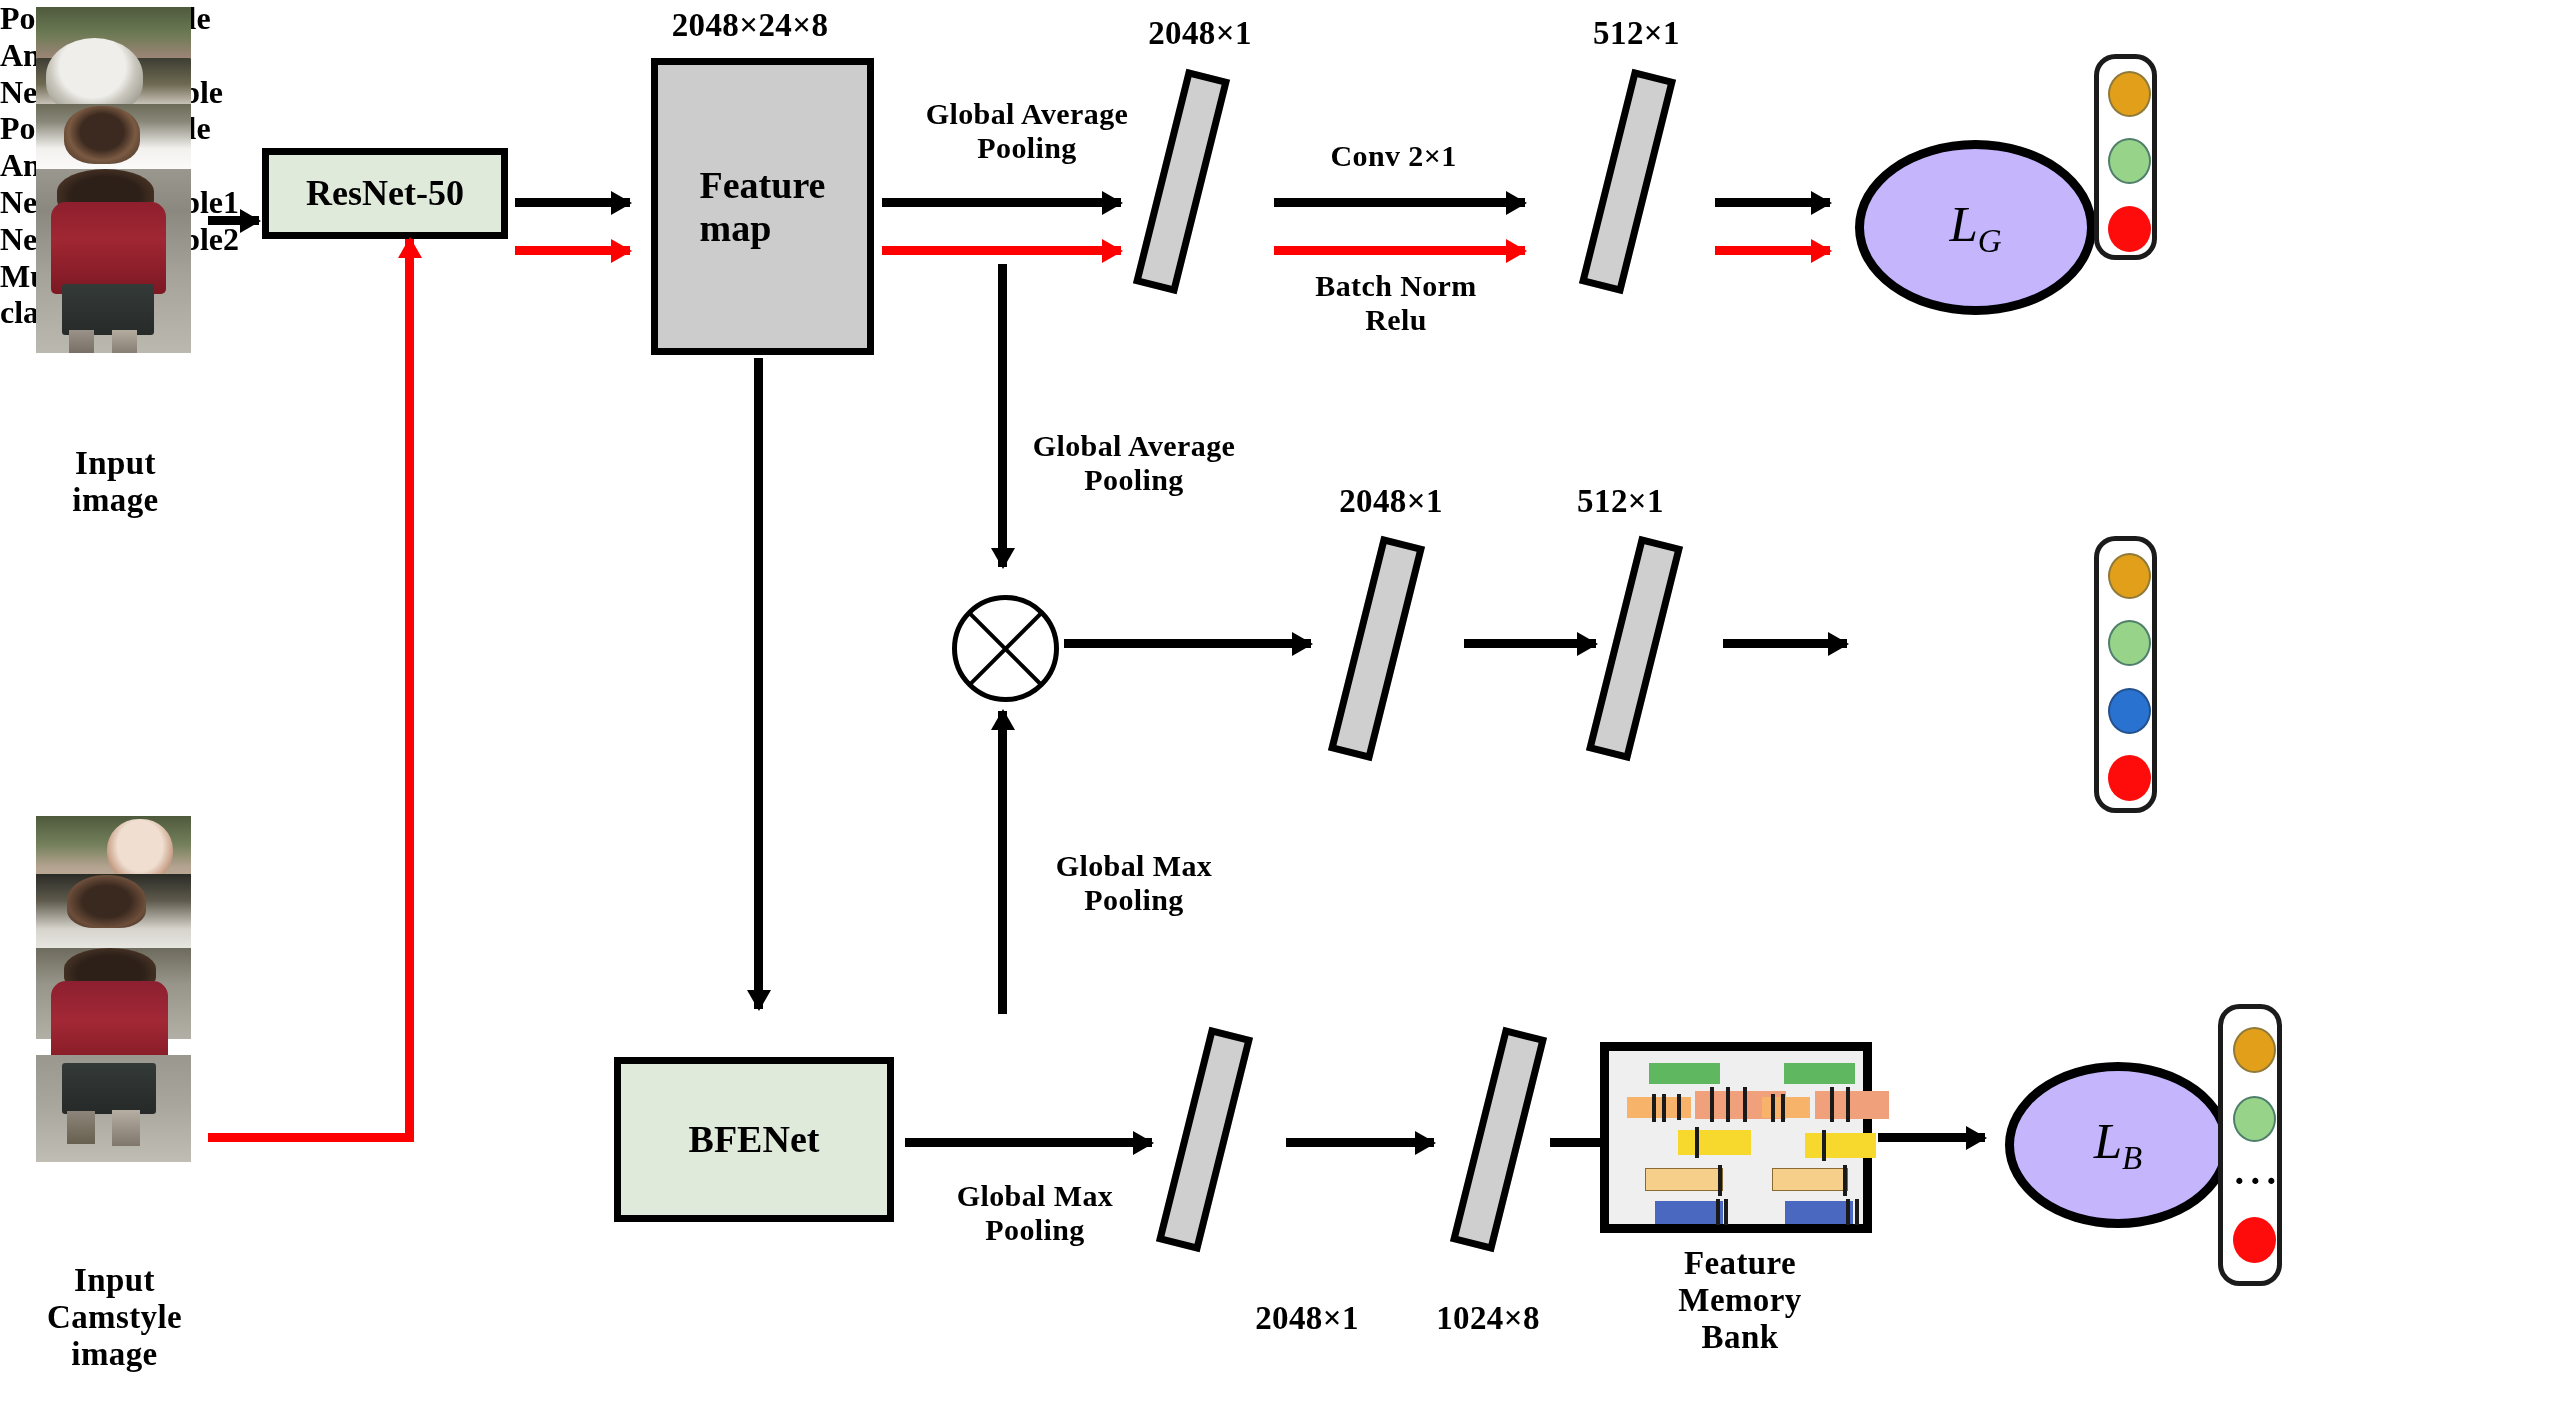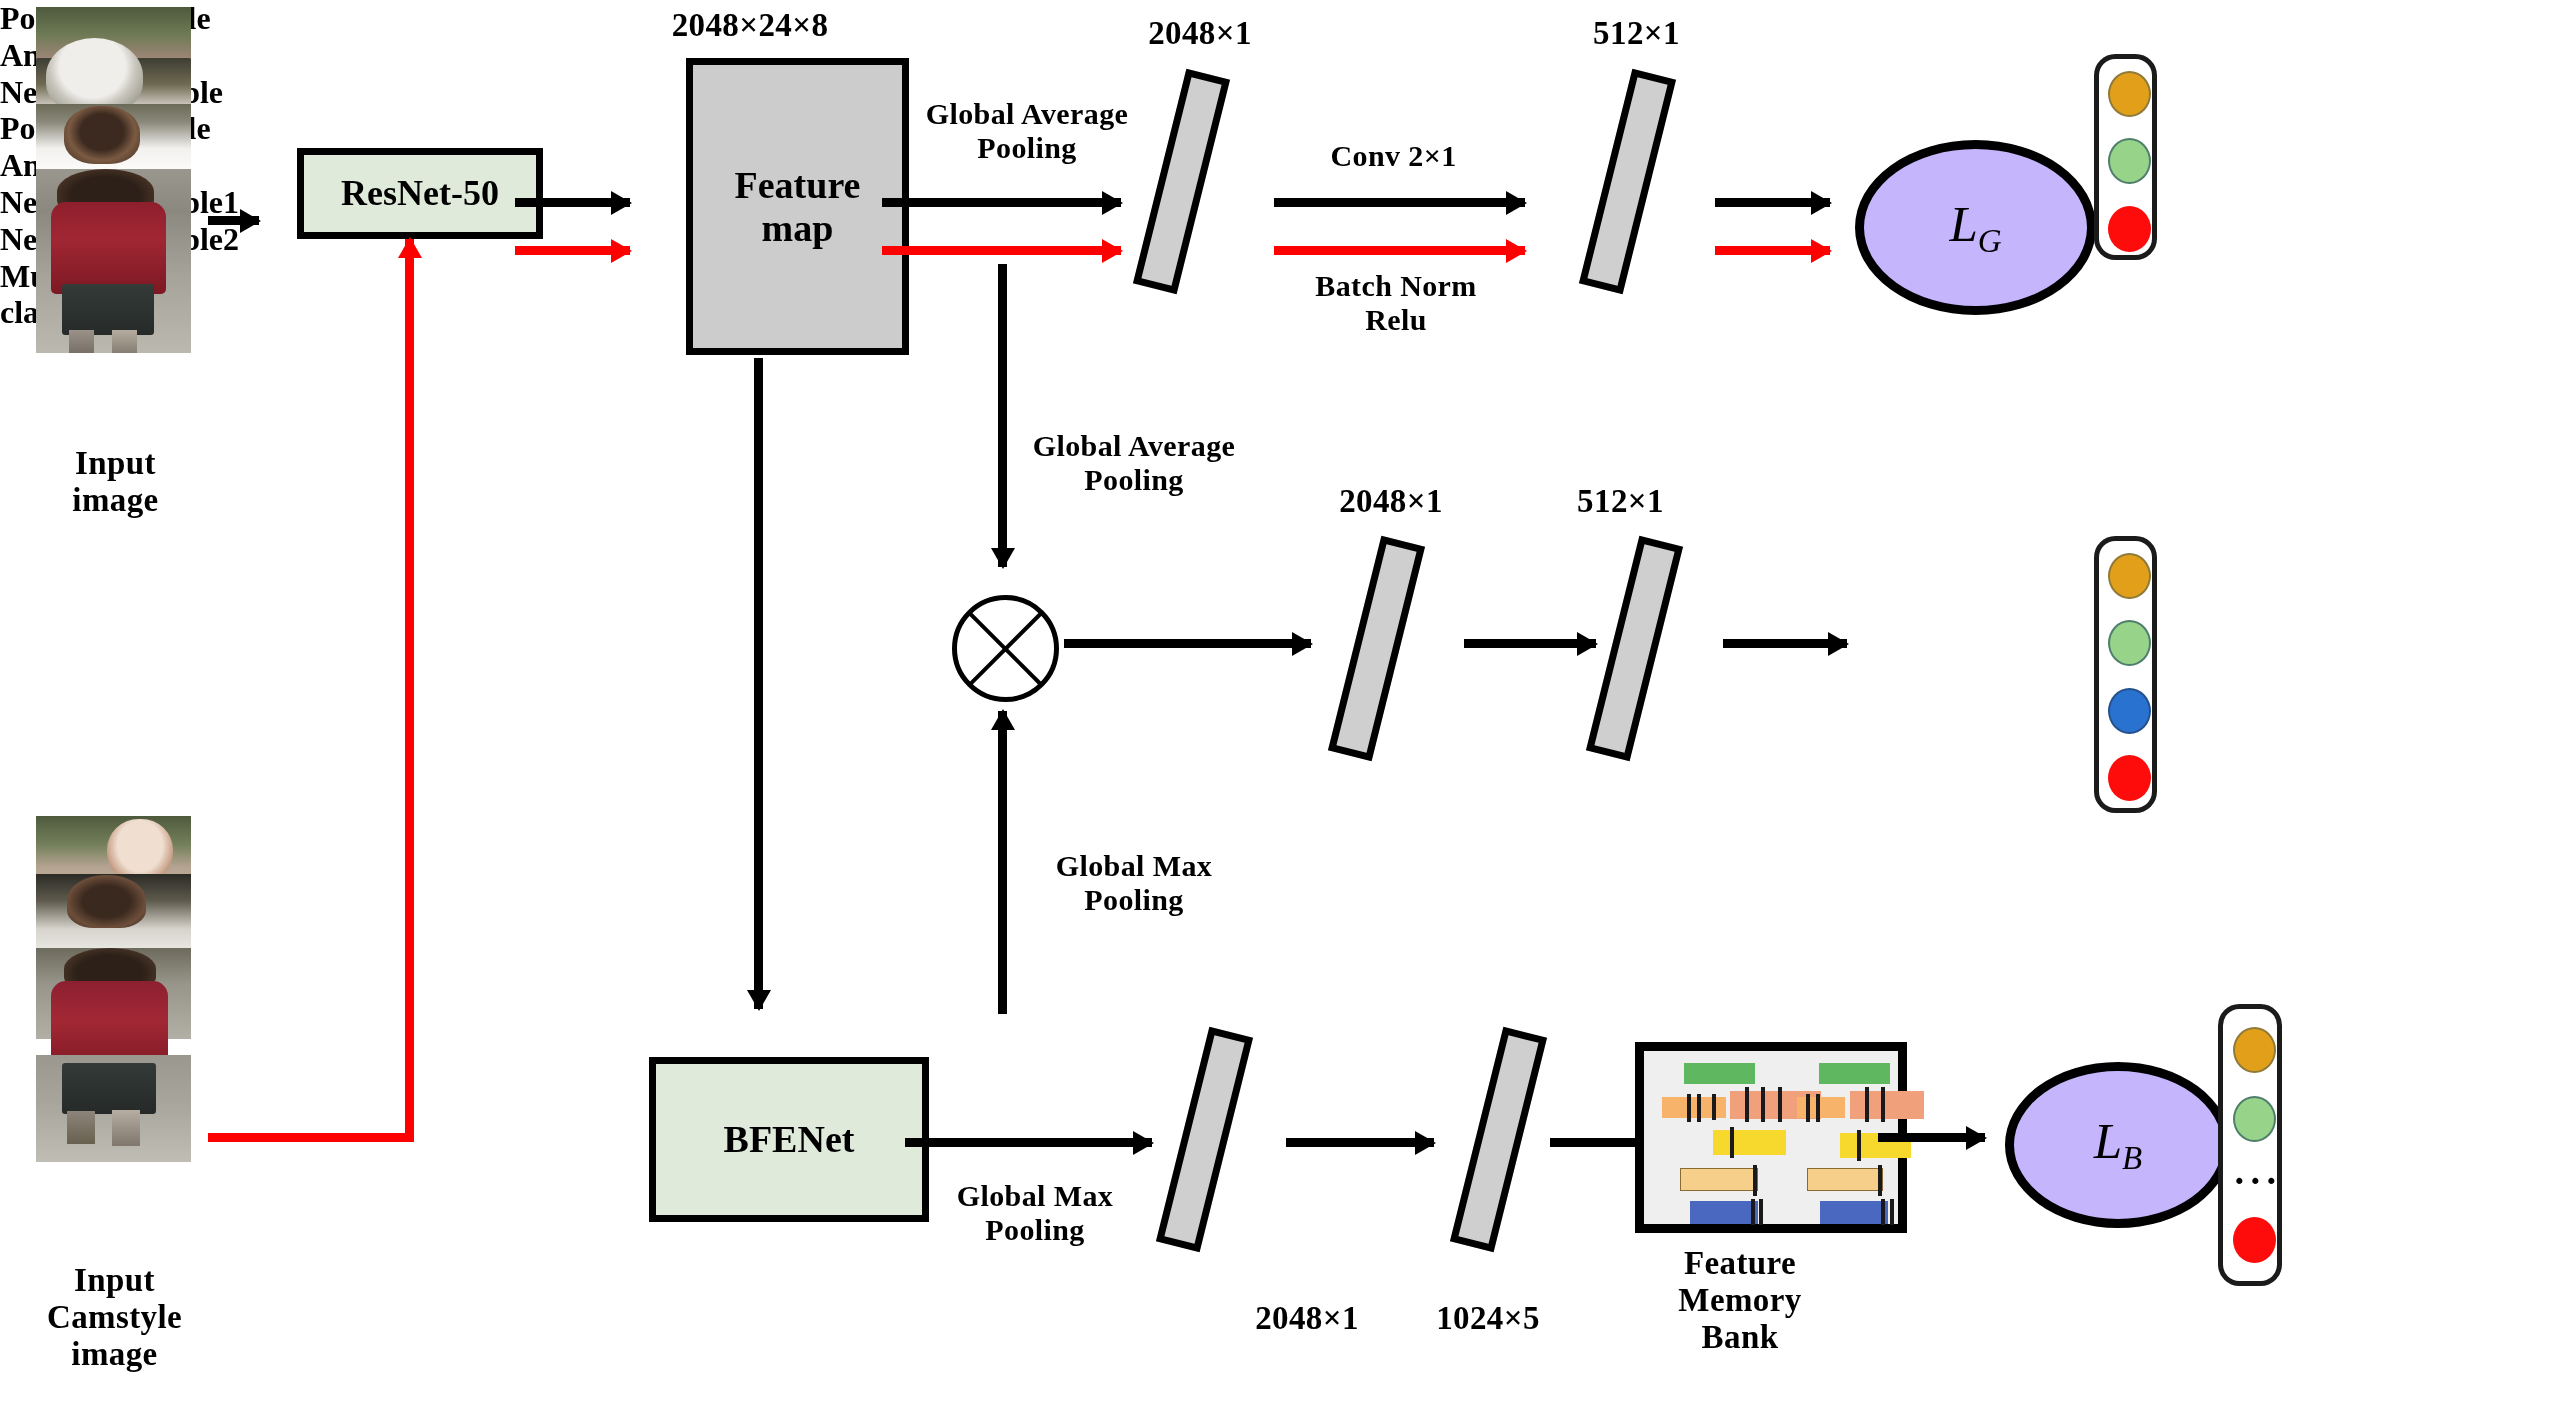--- a/index.html
+++ b/index.html
@@ -14,21 +14,21 @@
   .lbl{position:absolute;font-weight:bold;text-align:center;line-height:1.12;
        white-space:pre-line;letter-spacing:0.4px;}
   .dim{font-size:33px;}
   .opn{font-size:30px;}
   .cap{font-size:33px;font-family:Liberation Serif, serif;}
   .legtxt{font-size:32px;font-weight:bold;white-space:pre-line;line-height:1.15;}
 
   
   .box{position:absolute;border:7.4px solid #000;box-sizing:border-box;
        display:flex;align-items:center;justify-content:center;
-       font-weight:bold;text-align:center;line-height:1.12;white-space:pre-line;margin-left:35px;}
+       font-weight:bold;line-height:1.12;white-space:pre-line;}
   .green{background:#dfeadb;}
   .gray{background:#cccccc;}
   .memb{background:#efefef;border:9px solid #000;}
 
   
   .par{position:absolute;background:#cfcfcf;border:7.4px solid #000;
        box-sizing:border-box;transform:rotate(14deg);}
 
   
   .ell{position:absolute;background:#c4b5fd;border:9px solid #000;
@@ -235,21 +235,21 @@
 
   <div class="lbl opn" style="left:907px;top:1179px;width:256px;">Global Max
 Pooling</div>
   <div class="arw" style="left:905px;top:1138px;width:247px;"></div>
 
   <div class="lbl dim" style="left:1171px;top:1300px;width:272px;">2048×1</div>
   <div class="par" style="left:1182px;top:1029px;width:45px;height:221px;"></div>
 
   <div class="arw" style="left:1286px;top:1138px;width:148px;"></div>
 
-  <div class="lbl dim" style="left:1352px;top:1300px;width:272px;">1024×5</div>
+  <div class="lbl dim" style="left:1352px;top:1300px;width:272px;">1024×8</div>
   <div class="par" style="left:1476px;top:1029px;width:45px;height:221px;"></div>
 
   <div class="arw" style="left:1550px;top:1138px;width:107px;border:0;"></div>
 
   <div class="memb box" style="left:1600px;top:1042px;width:272px;height:191px;padding:0;">
     <div class="abs" style="left:0;top:0;right:0;bottom:0;">
       
       <div class="mbar" style="left:40px;top:11.5px;width:71px;height:21.4px;background:#5fb85f;"></div>
       <div class="mbar" style="left:175px;top:11.5px;width:71px;height:21.4px;background:#5fb85f;"></div>
       

